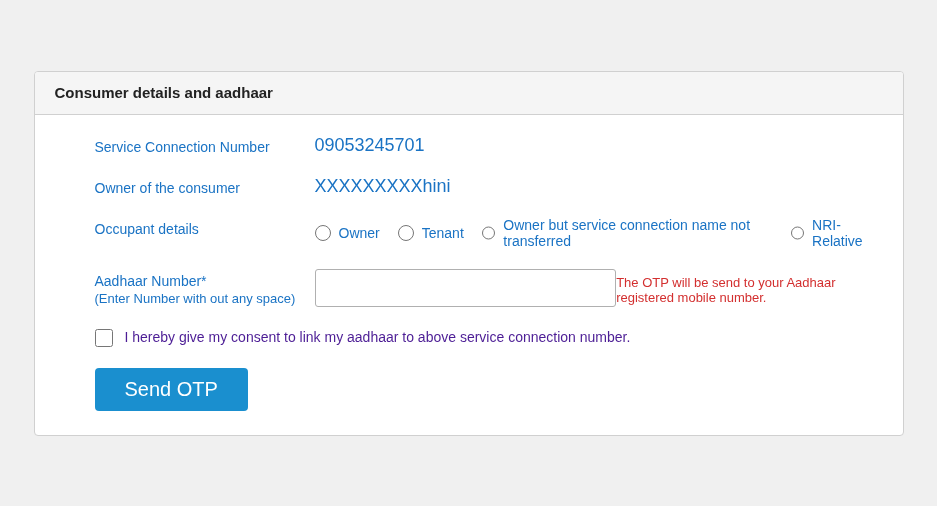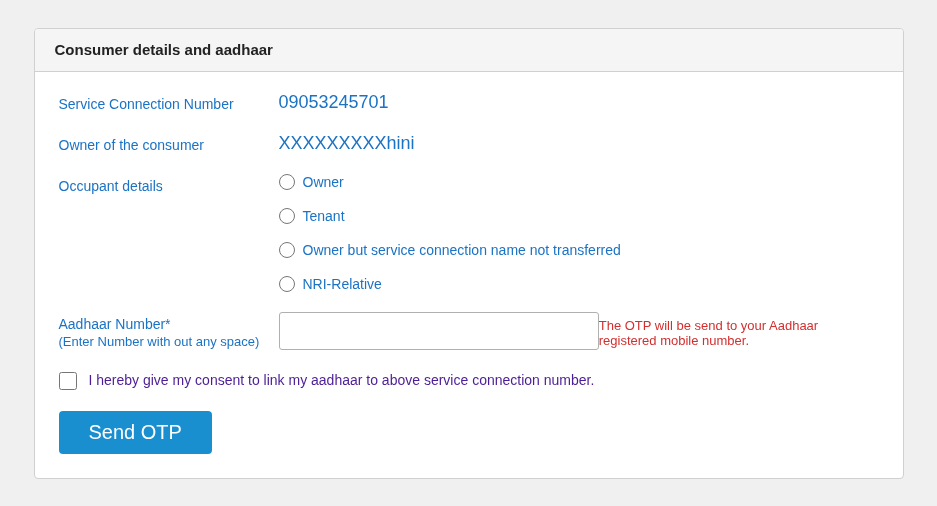--- a/index.html
+++ b/index.html
@@ -24,40 +24,41 @@
       border-bottom: 1px solid #d0d0d0;
       padding: 12px 20px;
     }
     .card-header-title {
       font-size: 15px;
       font-weight: bold;
       color: #222;
     }
     .card-body {
       padding: 20px 24px 24px 24px;
+      margin-left: 36px;
     }
     .form-row {
       display: flex;
       align-items: flex-start;
       margin-bottom: 20px;
     }
     .form-label {
       color: #1a73c4;
       font-size: 14px;
       min-width: 220px;
       padding-top: 4px;
     }
     .form-value {
       color: #1a73c4;
       font-size: 18px;
       flex: 1;
     }
     .radio-group {
       display: flex;
-      flex-direction: column;
+      flex-direction: row;
       gap: 18px;
     }
     .radio-option {
       display: flex;
       align-items: center;
       gap: 8px;
       font-size: 14px;
       color: #1a73c4;
       cursor: pointer;
     }

